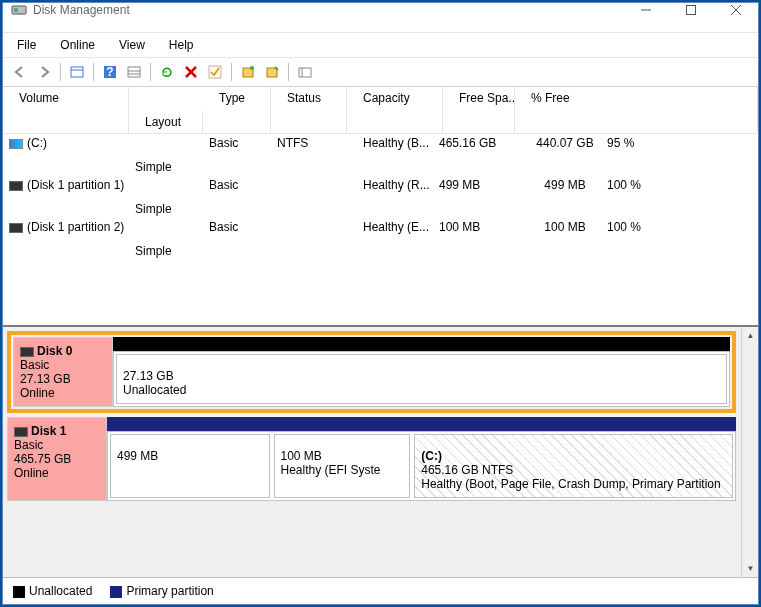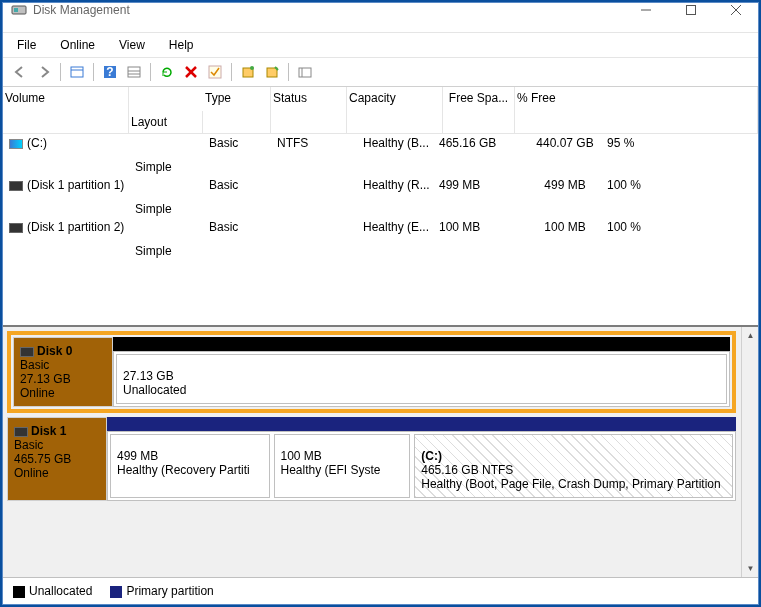--- a/index.html
+++ b/index.html
@@ -11,31 +11,31 @@
 .win-controls { display: flex; }
 .win-btn { width: 45px; height: 29px; display: flex; align-items: center; justify-content: center; color: #555; }
 .menubar { display: flex; padding: 2px 6px; gap: 8px; border-bottom: 1px solid #e5e5e5; }
 .menu-item { padding: 3px 8px; }
 .toolbar { display: flex; padding: 3px 6px; gap: 2px; border-bottom: 1px solid #d0d0d0; align-items: center; }
 .tool-btn { width: 22px; height: 22px; display: flex; align-items: center; justify-content: center; border: 1px solid transparent; }
 .tool-sep { width: 1px; height: 18px; background: #c0c0c0; margin: 0 3px; }
 .content { flex: 1; display: flex; flex-direction: column; overflow: hidden; }
 .volume-list { background: #fff; }
 .vol-header { display: flex; background: #fff; border-bottom: 1px solid #e5e5e5; }
-.vol-header-cell { padding: 4px 2px; border-right: 1px solid #e5e5e5; text-align: left; font-weight: normal; overflow: hidden; white-space: nowrap; }
+.vol-header-cell { padding: 4px 16px; border-right: 1px solid #e5e5e5; text-align: left; font-weight: normal; overflow: hidden; white-space: nowrap; }
 .vol-row { display: flex; }
 .vol-cell { padding: 2px 6px; overflow: hidden; white-space: nowrap; }
 .vol-icon { display: inline-block; width: 14px; height: 10px; margin-right: 4px; vertical-align: middle; }
 .vol-icon.stripe { background: linear-gradient(90deg, #3a7bd5 0%, #00d2ff 100%); border: 1px solid #888; }
 .vol-icon.dark { background: #333; border: 1px solid #666; }
 .graphical { flex: 1; background: #f0f0f0; position: relative; overflow: auto; padding-right: 18px; border-top: 2px inset #d0d0d0; }
 .scrollbar { position: absolute; right: 0; top: 0; bottom: 0; width: 17px; background: #f0f0f0; border-left: 1px solid #d0d0d0; }
 .scroll-arrow { width: 17px; height: 17px; display: flex; align-items: center; justify-content: center; color: #555; font-size: 8px; }
 .disk-row { display: flex; margin: 2px 4px 6px 4px; }
-.disk-info { width: 100px; background: #a16207; padding: 6px; border: 1px solid #d0d0d0; }
+.disk-info { width: 100px; background: #fca5a5; padding: 6px; border: 1px solid #d0d0d0; }
 .disk-info .hdd-icon { display: inline-block; width: 14px; height: 10px; background: #333; border: 1px solid #666; margin-right: 3px; vertical-align: middle; }
 .disk-info .dname { font-weight: bold; }
 .disk-parts { flex: 1; display: flex; flex-direction: column; }
 .part-strip { height: 14px; display: flex; }
 .part-strip .seg { height: 100%; }
 .part-body { flex: 1; display: flex; border: 1px solid #c0c0c0; background: #fff; }
 .partition { border: 1px solid #c0c0c0; padding: 14px 6px 6px 6px; margin: 2px; background: #fff; overflow: hidden; }
 .partition.hatched { background-image: repeating-linear-gradient(45deg, #ddd 0, #ddd 1px, #fff 1px, #fff 7px); }
 .highlight-box { border: 4px solid #f5a623; padding: 2px; margin: 4px; }
 .legend { border-top: 1px solid #c0c0c0; padding: 6px 10px; display: flex; gap: 18px; align-items: center; background: #fff; }
@@ -241,21 +241,20 @@
         </div>
         <div class="disk-parts">
           <div class="part-strip" id="disk1-strip">
               <div class="seg" style="width: 25.9259%; background: rgb(26, 35, 126);"></div>
               <div class="seg" style="width: 22.2222%; background: rgb(26, 35, 126);"></div>
               <div class="seg" style="width: 51.8519%; background: rgb(26, 35, 126);"></div>
             </div>
           <div class="part-body" id="disk1-body">
               <div class="partition" style="width: 25.9259%;">
                 <div>499 MB</div>
-                <div>Healthy (Recovery Partiti</div>
               </div>
               <div class="partition" style="width: 22.2222%;">
                 <div>100 MB</div>
                 <div>Healthy (EFI Syste</div>
               </div>
               <div class="partition hatched" style="width: 51.8519%;">
                 <div style="font-weight:bold">(C:)</div>
                 <div>465.16 GB NTFS</div>
                 <div>Healthy (Boot, Page File, Crash Dump, Primary Partition</div>
               </div>

